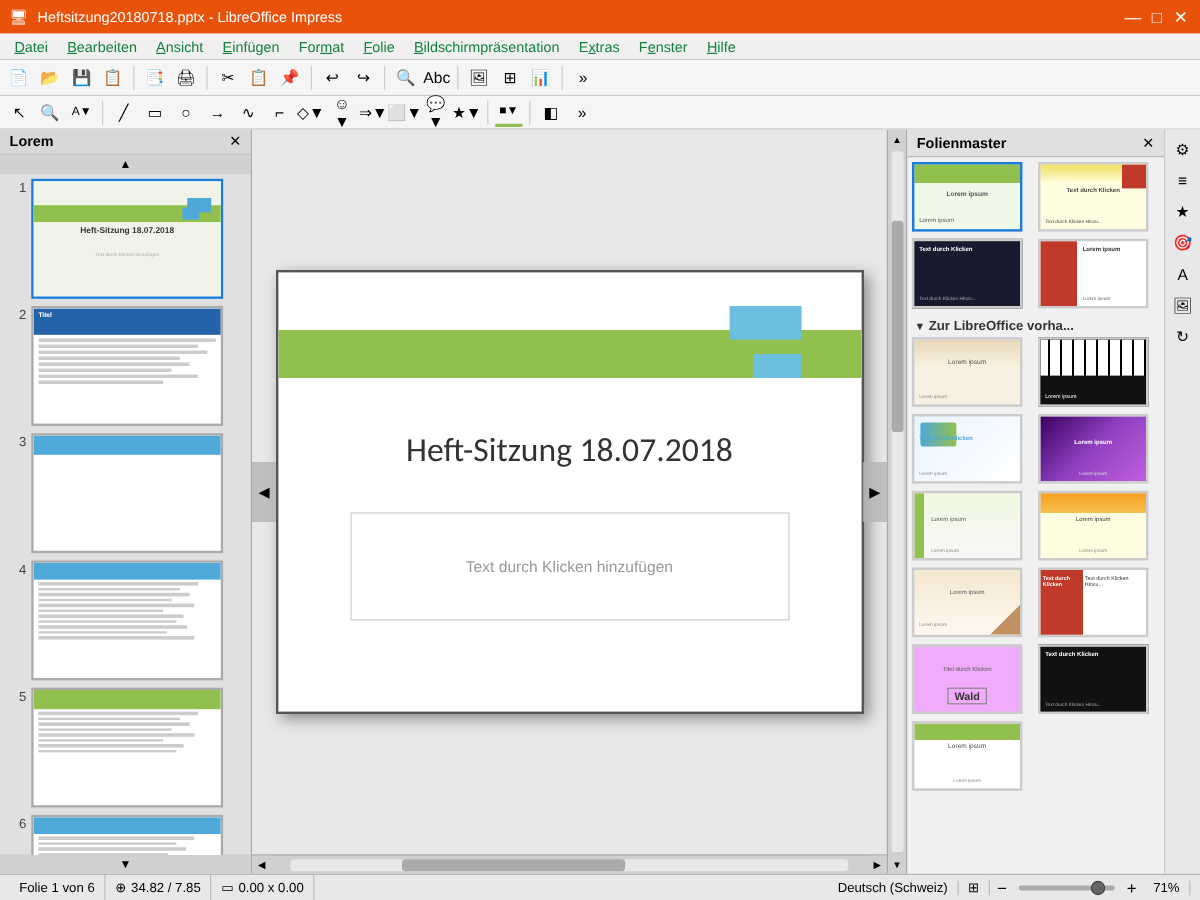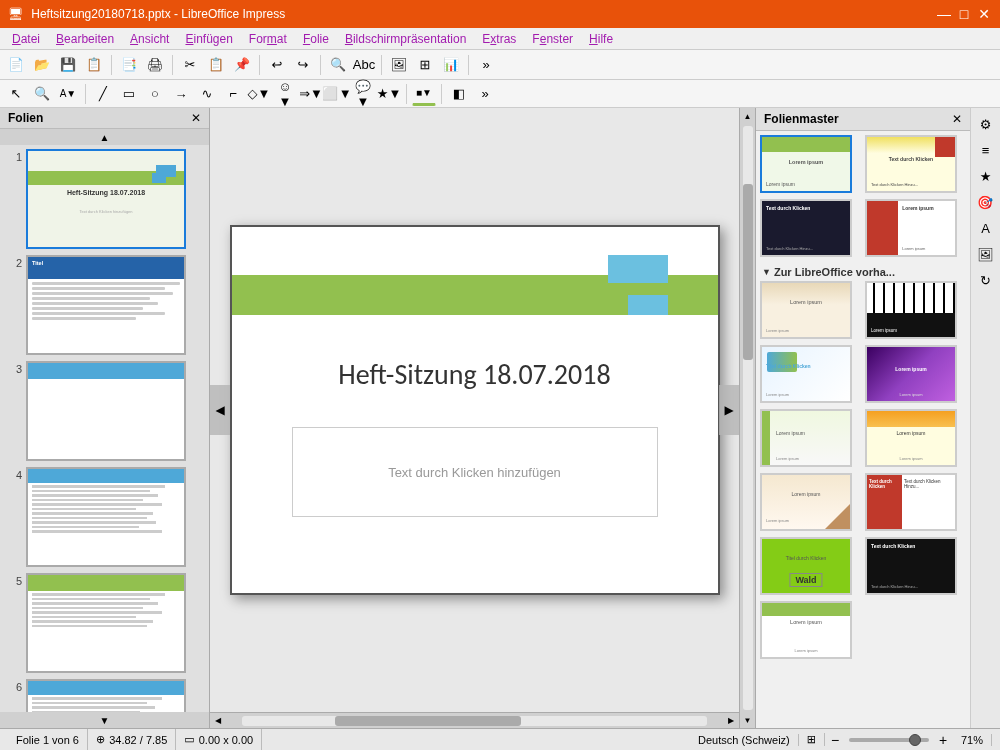--- a/index.html
+++ b/index.html
@@ -28,21 +28,21 @@
       border-bottom: 1px solid #ccc;
       height: 22px;
       display: flex;
       align-items: center;
       padding: 0 4px;
     }
     .menu-item {
       padding: 2px 8px;
       cursor: pointer;
       font-size: 12px;
-      color: #a21caf;
+      color: #15803d;
     }
     .menu-item u { text-decoration: underline; }
 
     
     .toolbar {
       background: #f5f5f5;
       border-bottom: 1px solid #ccc;
       height: 30px;
       display: flex;
       align-items: center;
@@ -511,21 +511,21 @@
   <button class="tb-btn" title="Füllfarbe" style="font-size:10px; border-bottom: 3px solid #92c04f;">■▼</button>
   <div class="tb-sep"></div>
   <button class="tb-btn" title="Schatten">◧</button>
   <button class="tb-btn" title="Mehr">»</button>
 </div>
 
 <div id="main">
 
   <div id="slides-panel">
     <div id="slides-header">
-      <span>Folien</span>
+      <span>Lorem</span>
       <button style="border:none;background:transparent;cursor:pointer;font-size:12px;">✕</button>
     </div>
     <button class="scroll-up">▲</button>
     <div id="slides-list">
 
       <div class="slide-item">
         <span class="slide-num">1</span>
         <div class="slide-thumb active">
           <div class="thumb-content">
             <div style="position:absolute;top:0;left:0;right:0;bottom:0;background:#f0f4e8;"></div>
@@ -755,21 +755,21 @@
           <div style="position:absolute;top:30%;left:4px;right:4px;font-size:5px;color:#555;text-align:center;">Lorem ipsum</div>
           <div style="position:absolute;bottom:6px;left:4px;right:30px;font-size:4px;color:#888;">Lorem ipsum</div>
         </div>
         <div class="master-thumb" style="background:linear-gradient(to right,#c0392b 40%,white 40%);">
           <div style="position:absolute;top:4px;left:2px;width:36%;font-size:4.5px;color:white;font-weight:bold;">Text durch Klicken</div>
           <div style="position:absolute;top:4px;left:42%;right:4px;font-size:4.5px;color:#333;">Text durch Klicken Hinzu...</div>
         </div>
       </div>
 
       <div class="master-grid">
-        <div class="master-thumb" style="background:#84cc16;">
+        <div class="master-thumb" style="background:#f0abfc;">
           <div style="position:absolute;top:30%;left:4px;right:4px;text-align:center;font-size:5px;color:#555;">Titel durch Klicken</div>
           <div style="position:absolute;bottom:6px;left:50%;transform:translateX(-50%);border:1.5px solid #888;padding:1px 5px;font-size:9px;font-weight:bold;color:#333;">Wald</div>
         </div>
         <div class="master-thumb" style="background:#111;">
           <div style="position:absolute;top:4px;left:4px;right:4px;font-size:5px;color:white;font-weight:bold;">Text durch Klicken</div>
           <div style="position:absolute;bottom:4px;left:4px;right:4px;font-size:4px;color:#aaa;">Text durch Klicken Hinzu...</div>
         </div>
       </div>
 
       <div class="master-grid">

